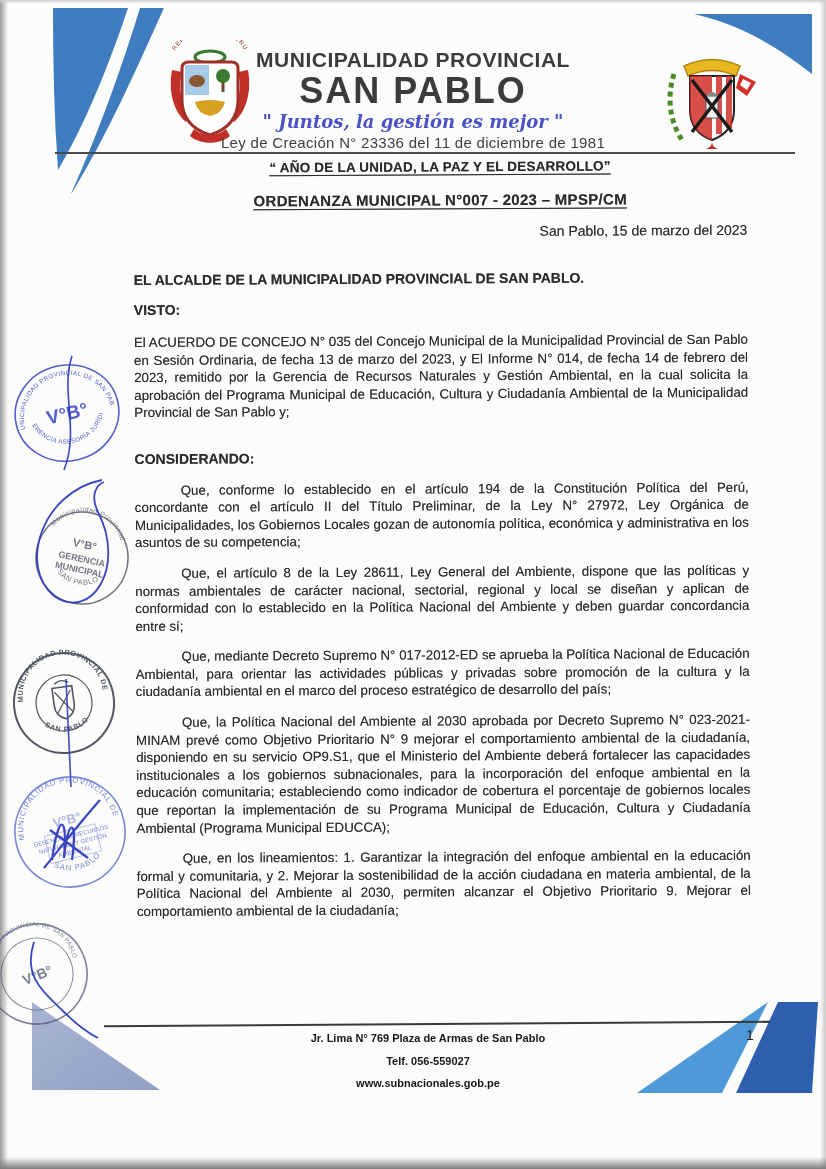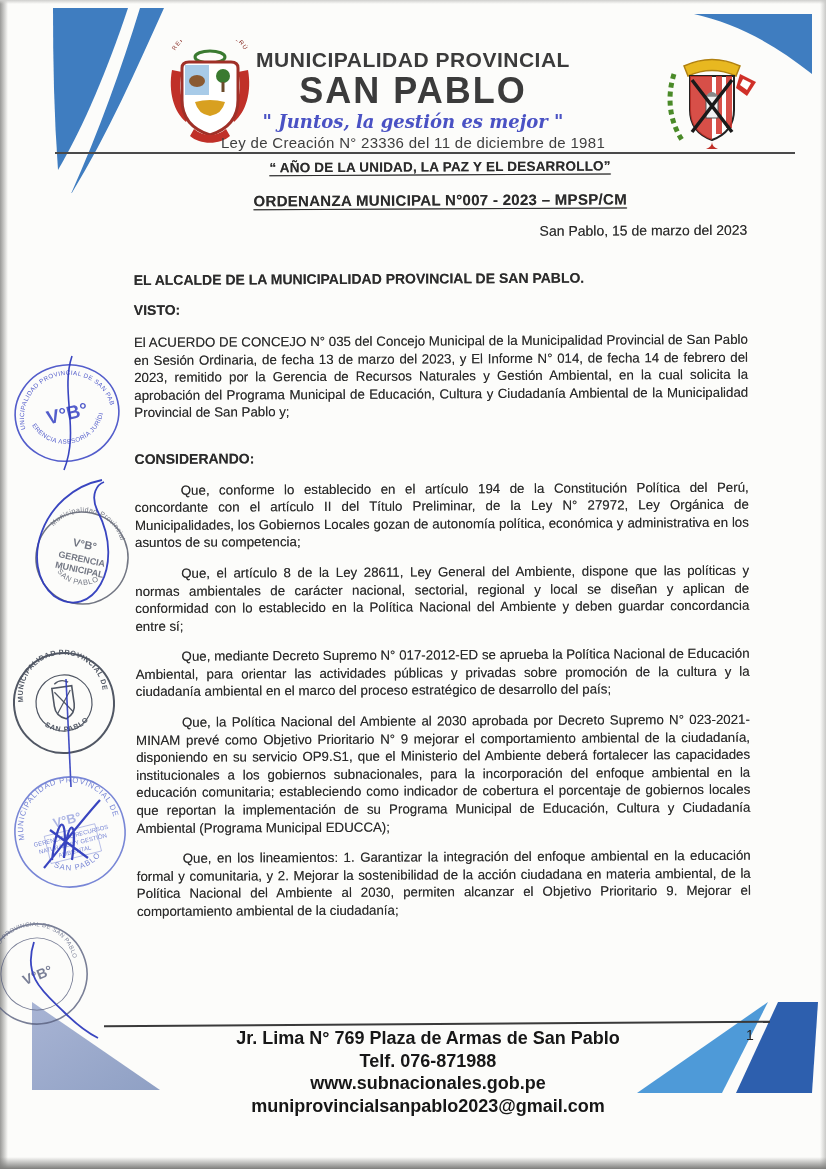--- a/index.html
+++ b/index.html
@@ -42,21 +42,21 @@
   .visto-p{margin-top:14px;}
   .consider-label{margin-top:29px;}
   .para{margin-top:13px;text-indent:46px;}
 
   
   .stamp{position:absolute;}
   .stamp text{font-family:"Liberation Sans",sans-serif;}
 
   
   .footer-rule{position:absolute;top:1023px;left:104px;width:666px;height:2px;background:#3a3a3a;transform:rotate(-0.4deg);}
-  .footer{position:absolute;top:1027px;left:148px;width:560px;text-align:center;font-weight:bold;font-size:18px;line-height:22.5px;color:#171717;}
+  .footer{position:absolute;top:1027px;left:148px;width:560px;text-align:center;font-weight:bold;font-size:11px;line-height:22.5px;color:#171717;}
   .page-number{position:absolute;top:1027px;left:746px;font-size:14px;color:#222;}
 </style>
 </head>
 <body>
 
 <div class="page">
 
   <div class="edge edge-left"></div>
   <div class="edge edge-top"></div>
   <div class="edge edge-right"></div>
@@ -200,19 +200,18 @@
       <path id="s5t" d="M 23,62 A 40,40 0 1 1 99,62" fill="none"></path>
       <text font-size="6" fill="#59607e" letter-spacing=".3"><textPath href="#s5t" startOffset="50%" text-anchor="middle">MUNICIPALIDAD PROVINCIAL DE SAN PABLO</textPath></text>
       <text x="61" y="64" text-anchor="middle" font-size="14" font-weight="bold" fill="#59607e">V°B°</text>
     </g>
     <path d="M 58,26 C 46,62 70,78 88,96 C 98,106 110,116 122,122" fill="none" stroke="#2e3bbd" stroke-width="1.8" opacity=".95"></path>
   </svg>
 
   <div class="footer-rule"></div>
   <div class="footer">
     <div>Jr. Lima N° 769 Plaza de Armas de San Pablo</div>
-    <div>Telf. 076-871988</div>
+    <div>Telf. 056-559027</div>
     <div>www.subnacionales.gob.pe</div>
-    <div>muniprovincialsanpablo2023@gmail.com</div>
   </div>
   <div class="page-number">1</div>
 
 </div>
 
 </body></html>

